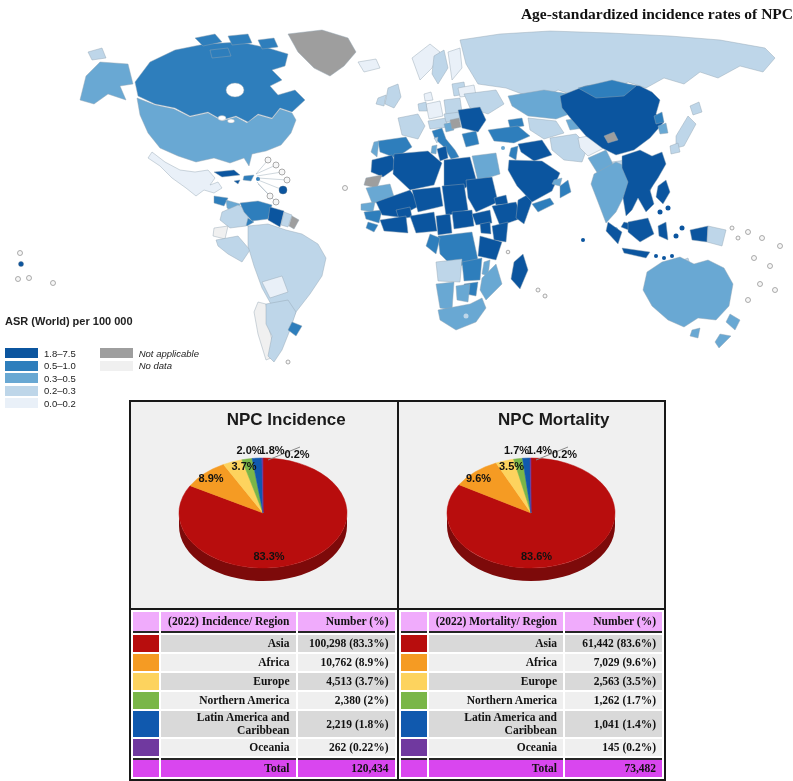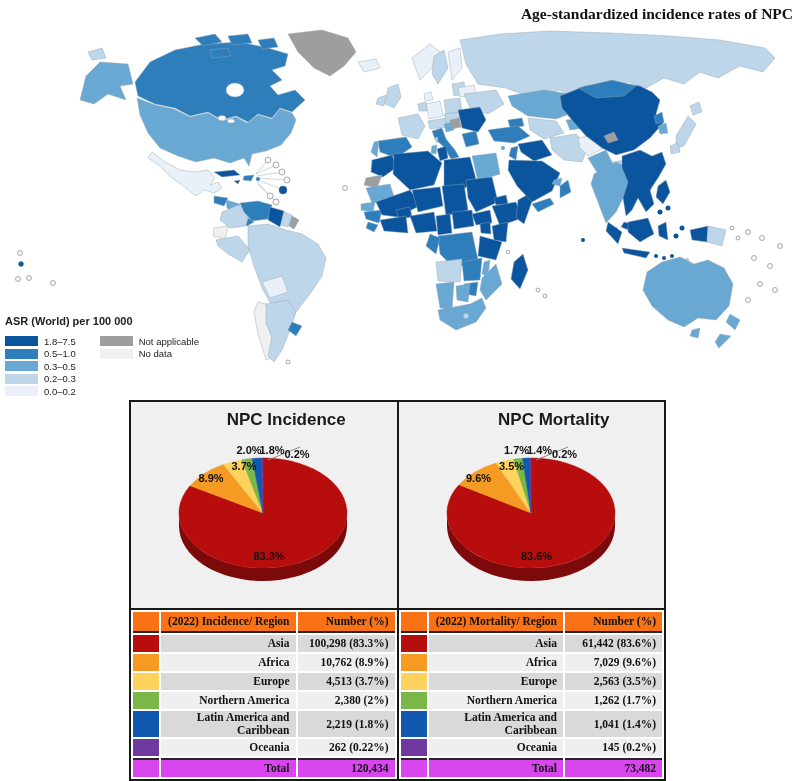--- a/index.html
+++ b/index.html
@@ -10,23 +10,23 @@
   .map-wrap{position:relative;width:793px;height:366px;}
   .map-wrap svg{display:block;}
   .map-wrap path,.map-wrap ellipse{stroke:#93a5b4;stroke-width:.45;}
   .c1{fill:#0b559f}.c2{fill:#2e7ebc}.c3{fill:#69a8d3}.c4{fill:#bed6e9}.c5{fill:#e9f0f8}
   .na{fill:#9e9e9e}.nd{fill:#f0f0f0}
   .lake{fill:#ffffff;stroke:#b6c4cf;stroke-width:.4}
   .isl-o{fill:#f7f7f7;stroke:#8a8a8a;stroke-width:.7}
   .isl-d{fill:#0b559f;stroke:#5c7185;stroke-width:.4}
   .callout{stroke:#9a9a9a;stroke-width:.7;fill:none;}
   .map-legend{position:absolute;left:5px;top:287px;color:#222;}
-  .leg-title{font-weight:bold;font-size:11px;margin-bottom:8px;}
+  .leg-title{font-weight:bold;font-size:11px;margin-bottom:20px;}
   .leg-cols{display:flex;align-items:flex-start;}
-  .leg-col-extra{margin-left:24px;}
+  .leg-col-extra{margin-left:24px;font-style:italic;}
   .leg-row{display:flex;align-items:center;height:12.5px;}
   .leg-swatch{width:33px;height:10px;margin-right:6px;flex:none;}
   .leg-label{font-size:9.5px;white-space:nowrap;}
   
   .panel{width:537px;height:381px;margin:6px 0 0 129px;box-sizing:border-box;
     border:2px solid #181818;background:#f0f0f0;display:flex;}
   .chart-cell{flex:1;position:relative;min-width:0;}
   .chart-cell.first{border-right:2px solid #181818;}
   .cell-title{position:absolute;top:8px;left:0;right:0;text-align:center;z-index:2;
     font-weight:bold;font-size:17px;color:#1a1a1a;margin-left:45px;}
@@ -39,21 +39,21 @@
   .pl-eu{left:113px;top:52px}
   .pl-af{left:80px;top:64px}
   .pl-as{left:138px;top:142px}
   .chart-table{position:absolute;top:206px;left:0;right:0;bottom:0;
     border-top:2px solid #181818;background:#ffffff;}
   table{width:100%;height:100%;border-collapse:separate;border-spacing:2px;
     font-family:"Liberation Serif",serif;font-size:11.5px;font-weight:bold;color:#111;
     table-layout:fixed;}
   td{padding:0 6px 0 0;text-align:right;vertical-align:middle;line-height:1.15;overflow:hidden;}
   td.sw{padding:0;}
-  thead td{background:#f97316;border-bottom:2px solid #262626;}
+  thead td{background:#f0abfc;border-bottom:2px solid #262626;}
   tr.hd{height:21px}
   tr.r{height:17px}
   tr.tall{height:20px}
   tr.total{height:19px}
   tr.odd td.cell{background:#d9d9d9;margin-left:28px;}
   tr.even td.cell{background:#efefef;}
   tr.total td{background:#d946ef;border-top:2px solid #262626;}
 </style>
 </head>
 <body>

